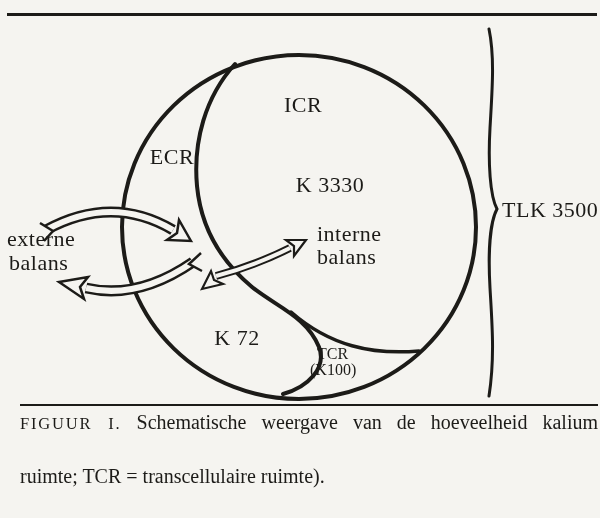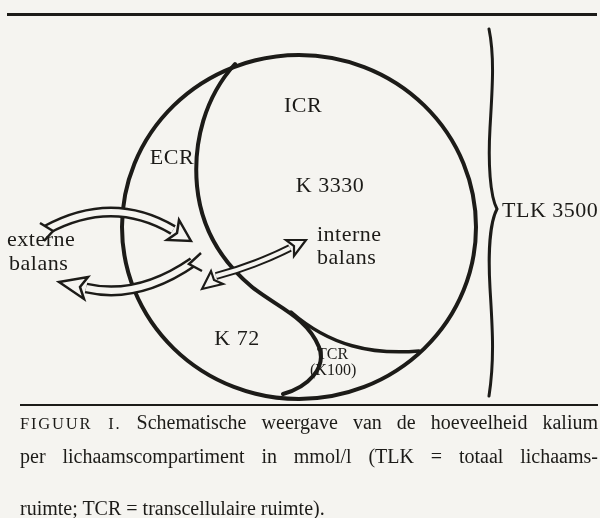--- a/index.html
+++ b/index.html
@@ -75,21 +75,18 @@
     <text class="lbl" x="9" y="270">balans</text>
     <text class="lbl" x="317" y="241">interne</text>
     <text class="lbl" x="317" y="264">balans</text>
   </svg>
 
   <div class="caption">
     <div class="cap-line">
       <span class="figlabel">FIGUUR I.</span>
       <span>Schematische weergave van de hoeveelheid kalium</span>
     </div>
-    <div class="cap-line">
-      <span>per lichaamscompartiment in mmol/l (TLK = totaal lichaams-</span>
-    </div>
     <div class="cap-line last">
       <span>ruimte; TCR = transcellulaire ruimte).</span>
     </div>
   </div>
 
 </div>
 
 </body></html>

